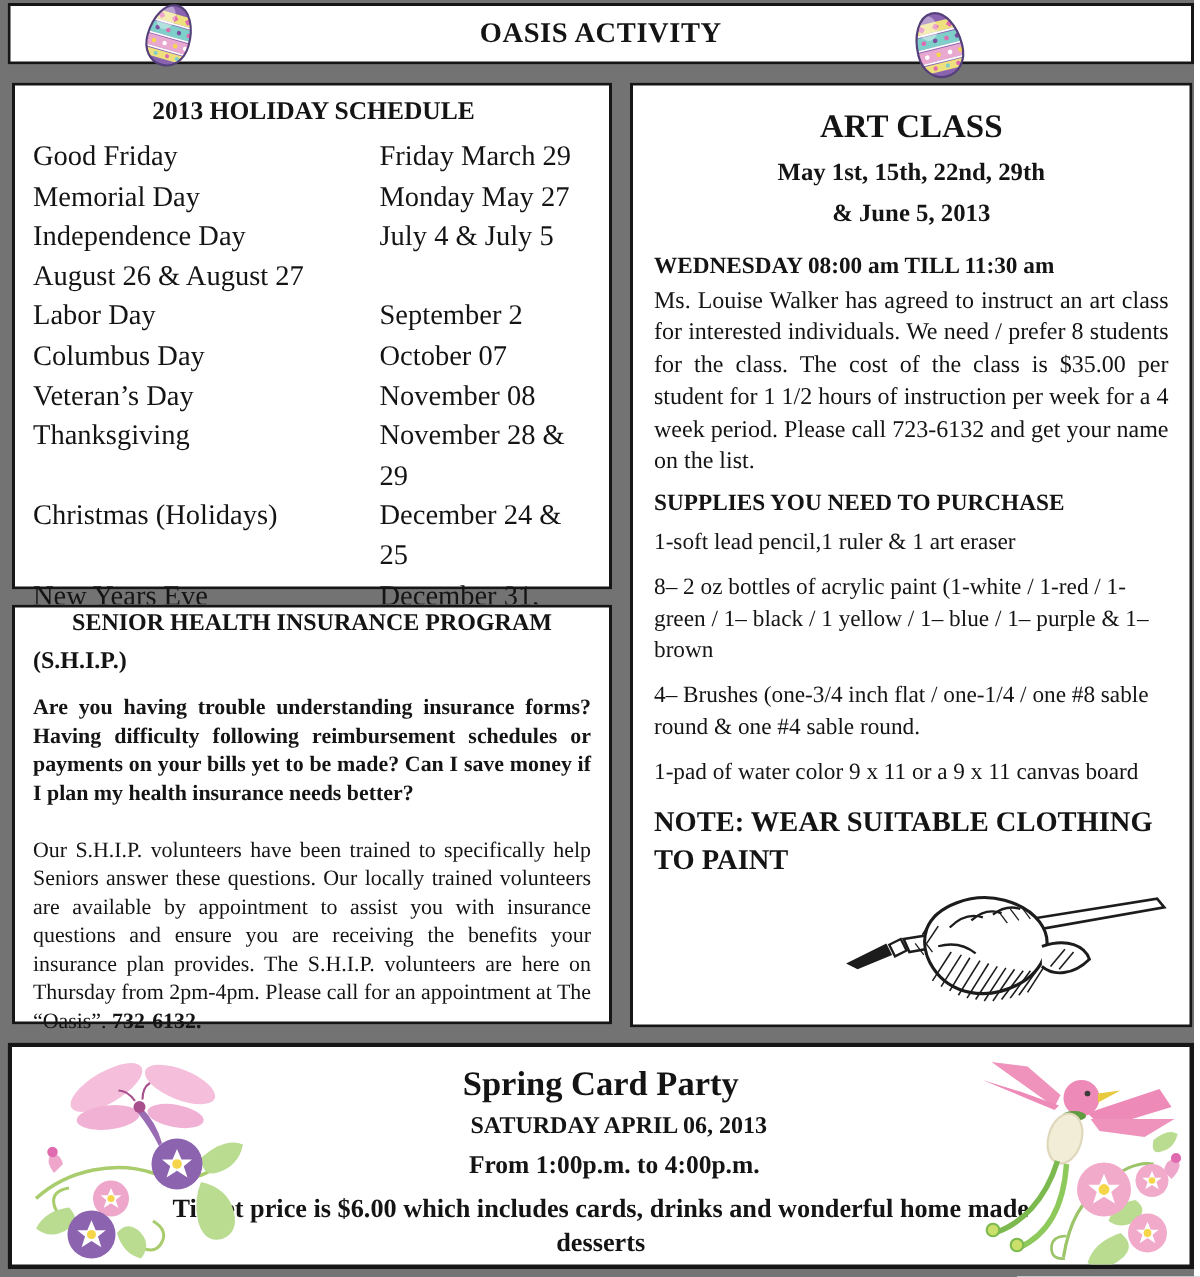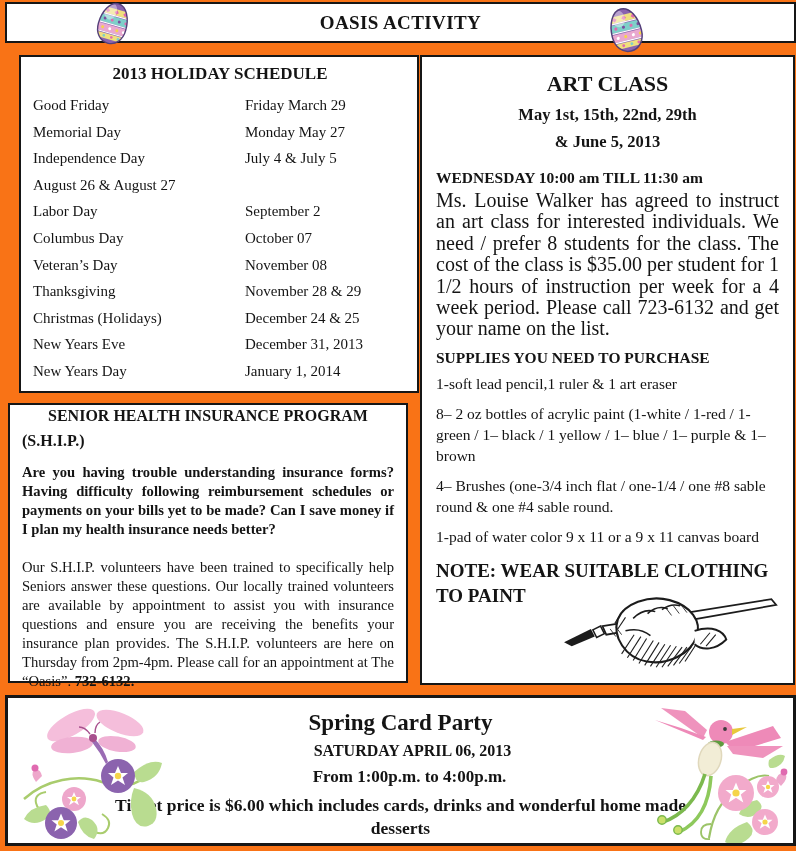--- a/index.html
+++ b/index.html
@@ -1,46 +1,46 @@
 <!DOCTYPE html>
 <html><head>
 <meta charset="utf-8">
 <style>
   * { margin:0; padding:0; box-sizing:border-box; }
   html,body { width:800px; height:851px; background:#ffffff; }
   body { font-family:"Liberation Serif", serif; color:#141414; }
-  .page { position:relative; width:796px; height:851px; background:#f97316; overflow:hidden;text-decoration:underline; }
+  .page { position:relative; width:796px; height:851px; background:#737373; overflow:hidden;text-decoration:underline; }
   .box { position:absolute; border:2px solid #161616; background:#fff; }
 
   
   .header-box { left:5px; top:2px; width:791px; height:41px; display:flex; align-items:center; justify-content:center; }
   .header-title { font-size:19px; font-weight:bold; letter-spacing:.4px; }
   .egg { position:absolute; z-index:6; }
   .egg-left  { left:96px;  top:2px; width:34px; height:43px; transform:rotate(16deg); }
   .egg-right { left:608px; top:7px; width:36px; height:46px; transform:rotate(-14deg); }
 
   
-  .holiday-box { left:19px; top:55px; width:400px; height:338px; padding:7px 10px 0 12px; }
+  .holiday-box { left:8px; top:55px; width:400px; height:338px; padding:7px 10px 0 12px; }
   .holiday-title { text-align:center; font-weight:bold; font-size:17px; margin-bottom:8px; }
-  .holiday-row { display:grid; grid-template-columns:212px 1fr; font-size:15px; line-height:26.6px; }
+  .holiday-row { display:grid; grid-template-columns:212px 1fr; font-size:19px; line-height:26.6px;gap:19px; }
 
   
   .ship-box { left:8px; top:403px; width:400px; height:280px; padding:0 12px 0; }
   .ship-title { text-align:center; font-weight:bold; font-size:16px; line-height:22px; }
   .ship-subtitle { font-weight:bold; font-size:16px; margin:5px 0 13px; }
   .ship-intro { font-weight:bold; font-size:14.6px; line-height:19px; text-align:justify; margin-bottom:19px; }
   .ship-body { font-size:14.6px; line-height:19px; text-align:justify; }
   .ship-phone { font-weight:bold; }
 
   
   .art-box { left:420px; top:55px; width:375px; height:630px; padding:8px 14px 0; }
   .art-title { text-align:center; font-size:22px; font-weight:bold; margin:6px 0 4px; }
   .art-dates { text-align:center; font-size:16.5px; font-weight:bold; line-height:27px; }
   .art-schedule { font-size:15.5px; font-weight:bold; margin:14px 0 3px; }
-  .art-desc { font-size:20px; line-height:21.4px; text-align:justify; }
+  .art-desc { font-size:16px; line-height:21.4px; text-align:justify; }
   .art-supplies-title { font-size:15.5px; font-weight:bold; margin:9px 0 6px; }
   .art-supply { font-size:15.5px; line-height:21px; margin-bottom:9px; }
   .art-note { font-size:19px; font-weight:bold; line-height:25px; margin-top:11px; }
   .hand-illustration { position:absolute; right:6px; bottom:8px; width:228px; height:96px; }
 
   
   .spring-box { left:5px; top:695px; width:791px; height:151px; border-width:3px; text-align:center; }
   .spring-title { font-size:23px; font-weight:bold; margin-top:12px; }
   .spring-date { font-size:16px; font-weight:bold; margin-top:6px;margin-left:24px; }
   .spring-time { font-size:17px; font-weight:bold; margin-top:7px;margin-left:18px; }
@@ -189,21 +189,21 @@
     <h2 class="ship-title">SENIOR HEALTH INSURANCE PROGRAM</h2>
     <div class="ship-subtitle">(S.H.I.P.)</div>
     <p class="ship-intro">Are you having trouble understanding insurance forms? Having difficulty following reimbursement schedules or payments on your bills yet to be made?  Can I save money if I plan my health insurance needs better?</p>
     <p class="ship-body"><span>Our S.H.I.P. volunteers have been trained to specifically help Seniors answer these questions.  Our locally trained volunteers are available by  appointment to assist you with insurance   questions and ensure you are receiving the benefits your insurance plan provides.   The S.H.I.P.  volunteers are here on Thursday from 2pm-4pm.    Please call for an appointment at The “Oasis”. </span><span class="ship-phone">732-6132.</span></p>
   </section>
 
   <section class="box art-box">
     <h2 class="art-title">ART CLASS</h2>
     <div class="art-dates">May 1st, 15th, 22nd, 29th</div>
     <div class="art-dates">&amp; June 5, 2013</div>
-    <div class="art-schedule">WEDNESDAY 10:00 am TILL 11:30 am</div>
+    <div class="art-schedule">WEDNESDAY 08:00 am TILL 11:30 am</div>
     <p class="art-desc">Ms. Louise Walker has agreed to instruct an art class for interested individuals. We need / prefer 8 students for the class. The cost of the class is $35.00 per student for 1 1/2  hours of instruction per week for a 4 week period. Please call 723-6132 and get your name on the list.</p>
     <div class="art-supplies-title">SUPPLIES YOU NEED TO PURCHASE</div>
     <div>
 
         <p class="art-supply">1-soft lead pencil,1 ruler &amp; 1 art eraser</p>
 
         <p class="art-supply">8– 2 oz bottles of acrylic paint (1-white / 1-red / 1-green / 1– black / 1 yellow / 1– blue / 1– purple &amp; 1– brown</p>
 
         <p class="art-supply">4– Brushes (one-3/4 inch flat / one-1/4 / one #8 sable round &amp; one #4 sable round.</p>
 

